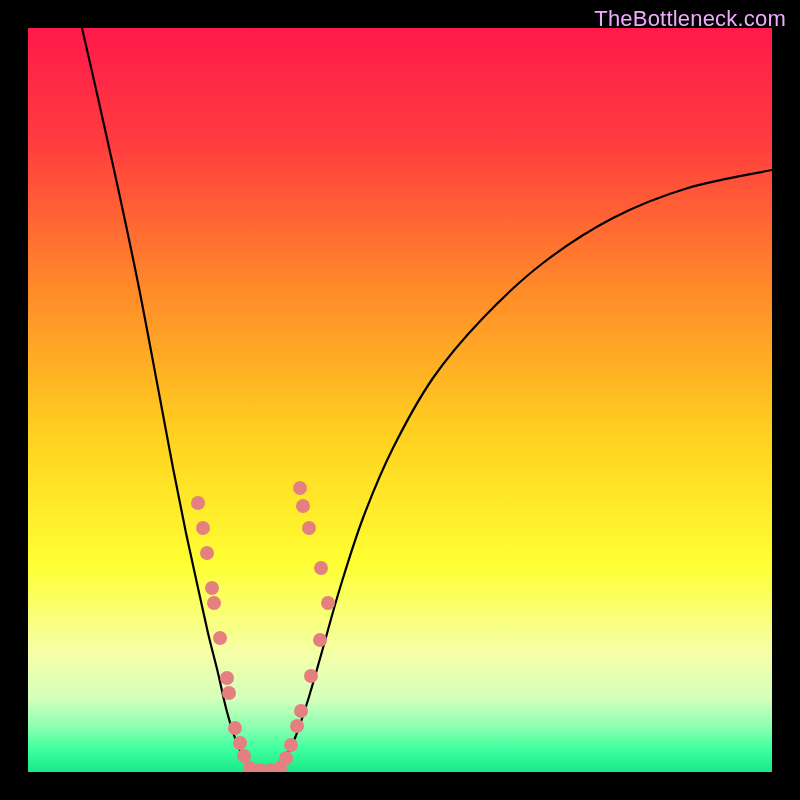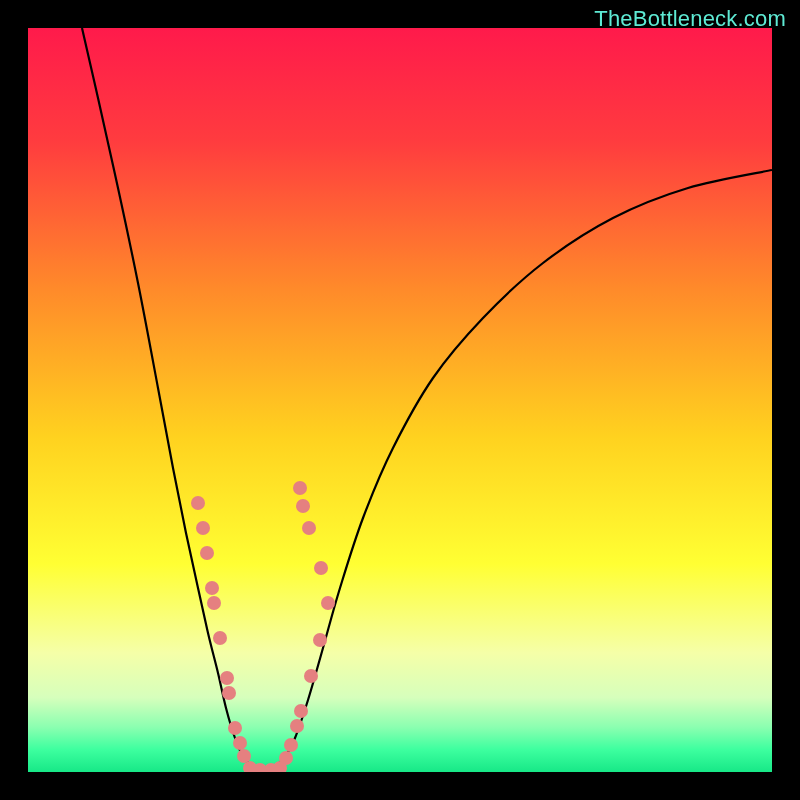--- a/index.html
+++ b/index.html
@@ -23,21 +23,21 @@
     position: absolute;
     left: 0;
     top: 0;
     width: 744px;
     height: 744px;
   }
   .watermark {
     position: absolute;
     top: 6px;
     right: 14px;
-    color: #5eead4;
+    color: #f0abfc;
     font-size: 22px;
     font-weight: 500;
     letter-spacing: 0.2px;
     font-family: Arial, Helvetica, sans-serif;
   }
 </style>
 </head>
 <body>
 
 <div class="watermark">TheBottleneck.com</div>

